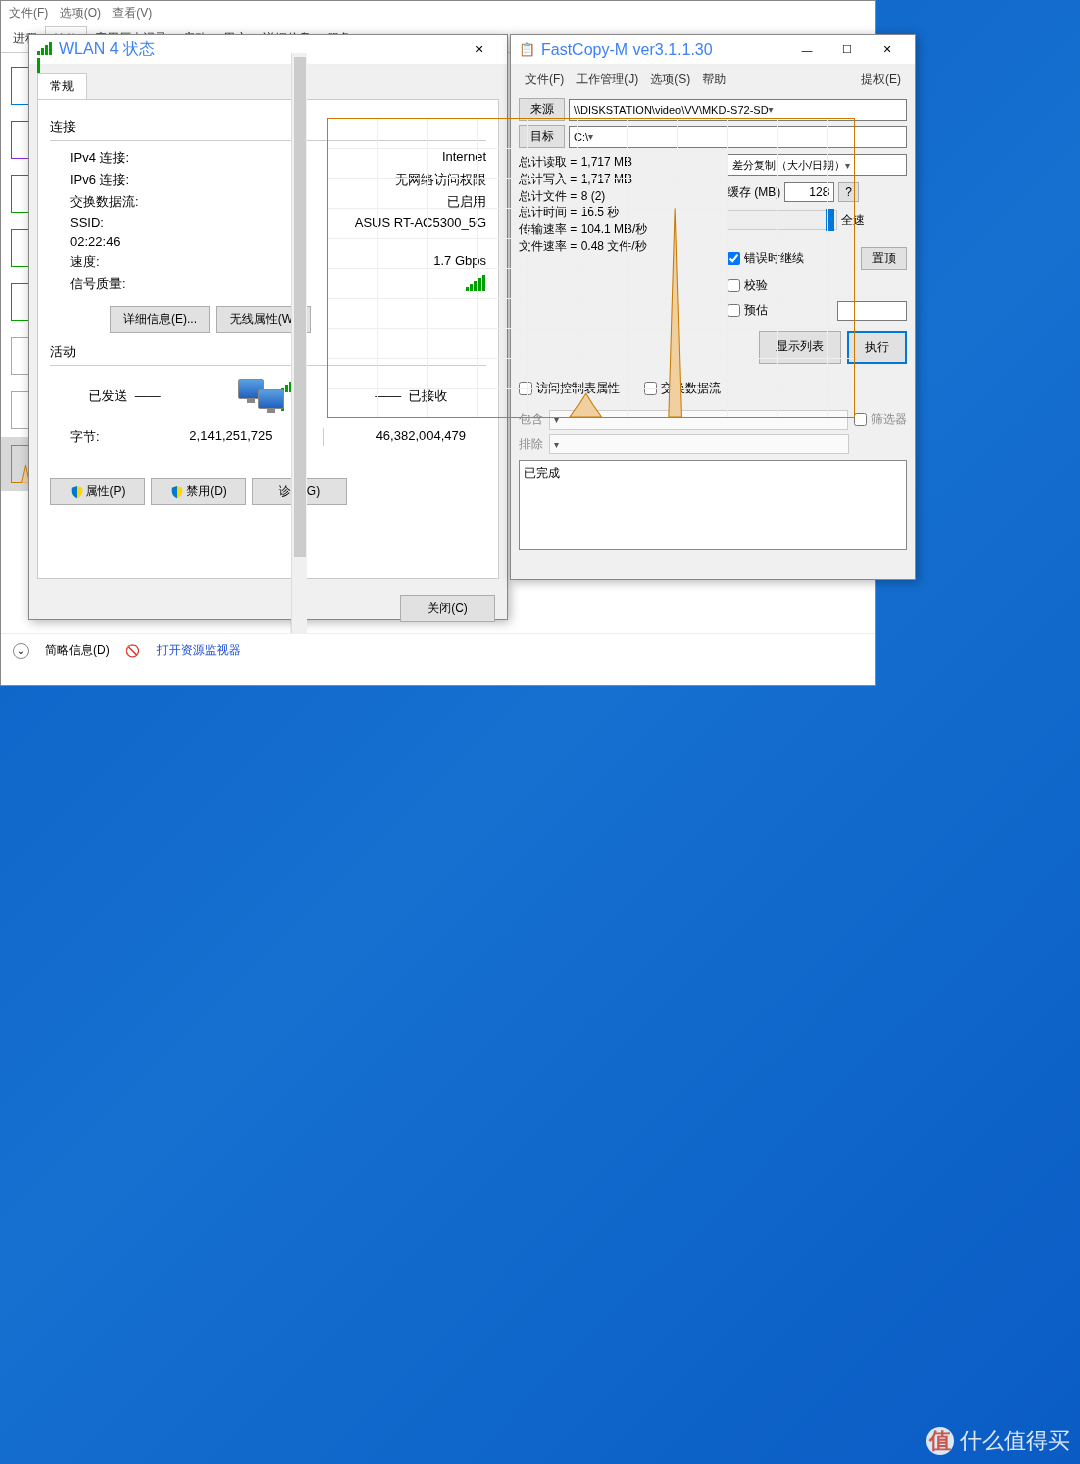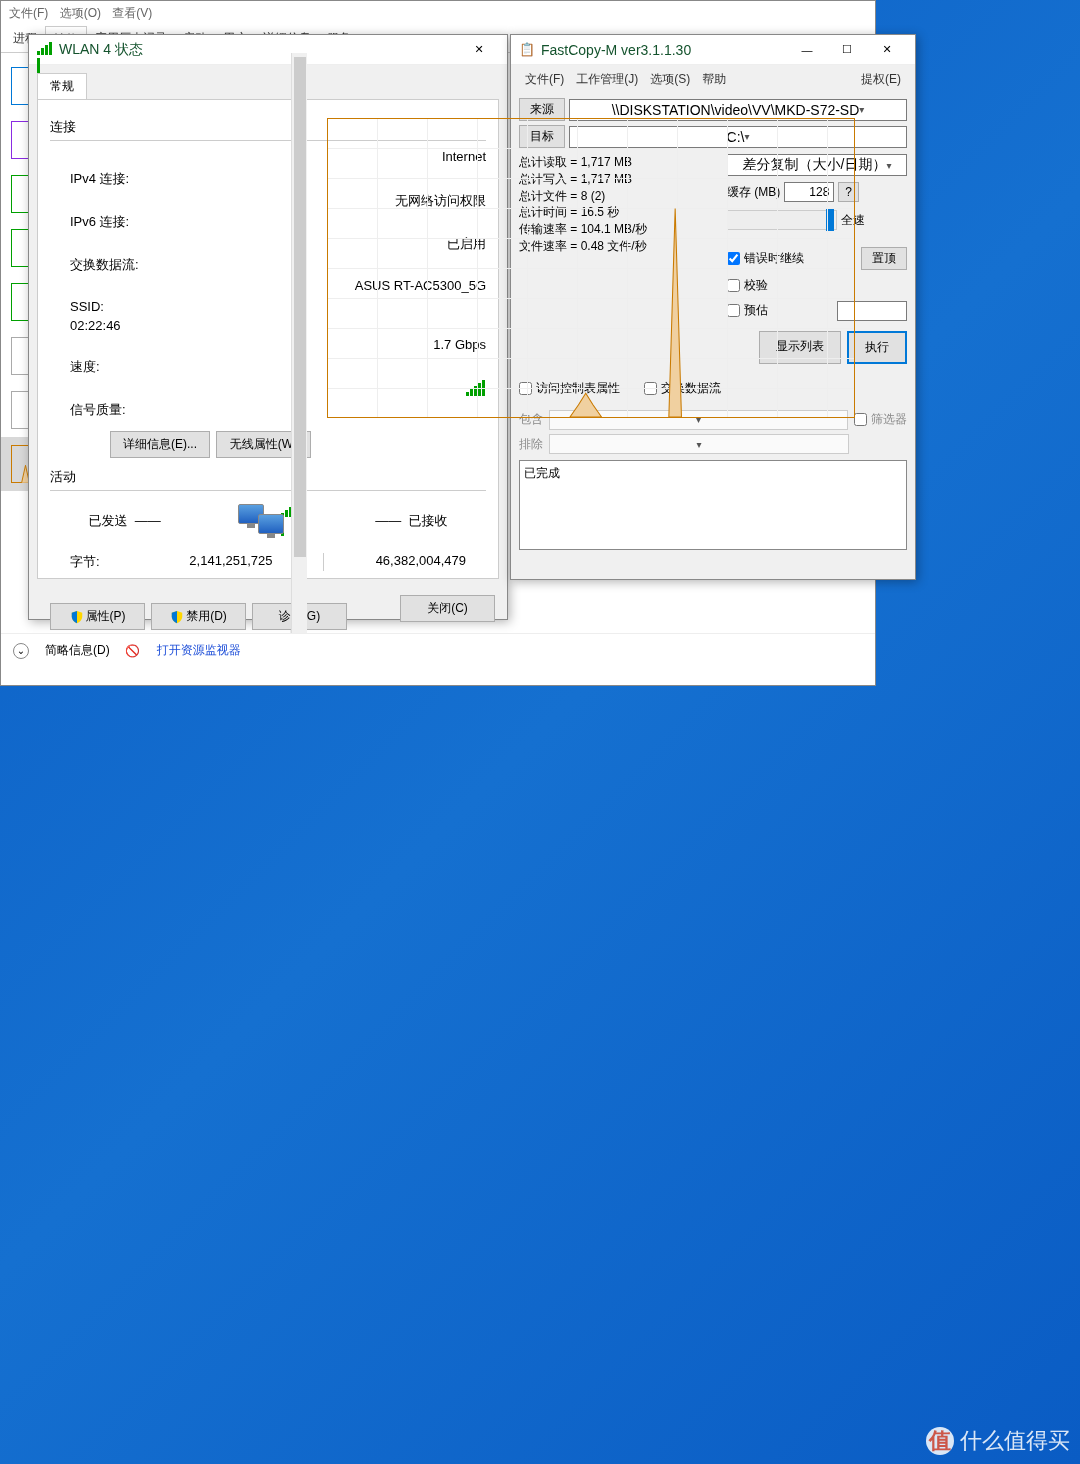--- a/index.html
+++ b/index.html
@@ -1,32 +1,32 @@
 <!DOCTYPE html>
 <html><head>
 <meta charset="utf-8">
 <style>
 * { box-sizing: border-box; margin: 0; padding: 0; font-family: "Microsoft YaHei", "Segoe UI", sans-serif; }
 body { background: linear-gradient(135deg, #0a5cc4 0%, #1570d0 50%, #0a5cc4 100%); width: 1080px; height: 1464px; position: relative; overflow: hidden; font-size: 13px; color: #000; }
 .window { position: absolute; background: #fff; border: 1px solid #888; box-shadow: 2px 2px 10px rgba(0,0,0,0.3); }
 .titlebar { height: 30px; display: flex; align-items: center; padding: 0 8px; background: #fff; border-bottom: 1px solid #eee; }
-.titlebar .title { flex: 1; font-size: 14px; color: #14532d; }
+.titlebar .title { flex: 1; font-size: 16px; color: #3b82f6; }
 .titlebar .icon { width: 16px; height: 16px; margin-right: 6px; }
 .win-controls { display: flex; gap: 0; }
 .win-btn { width: 40px; height: 28px; display: flex; align-items: center; justify-content: center; cursor: pointer; font-size: 11px; }
 
 
 #wlan-window { left: 28px; top: 34px; width: 480px; height: 586px; background: #f0f0f0; }
 .tab-row { padding: 8px 8px 0 8px; }
 .tab { display: inline-block; padding: 4px 12px; background: #fff; border: 1px solid #ccc; border-bottom: none; font-size: 12px; }
 .tab-content { background: #fff; border: 1px solid #ccc; margin: 0 8px 8px 8px; padding: 12px; height: 480px; }
 .group-title { font-size: 13px; margin: 6px 0 4px 0; }
 .group-hr { border: none; border-top: 1px solid #ccc; margin-bottom: 6px; }
 .kv-row { display: flex; padding: 2px 0 2px 20px; font-size: 13px; }
-.kv-row .k { flex: 1; margin-top: 21px; }
+.kv-row .k { flex: 1; }
 .kv-row .v { text-align: right; }
 .signal-bars { display: inline-block; }
 .signal-bars span { display: inline-block; width: 3px; margin-right: 1px; background: #00a000; }
 .signal-bars span:nth-child(1){height:4px;} .signal-bars span:nth-child(2){height:7px;} .signal-bars span:nth-child(3){height:10px;} .signal-bars span:nth-child(4){height:13px;} .signal-bars span:nth-child(5){height:16px;}
 .btn-row { display: flex; gap: 6px; margin: 10px 0 10px 60px; }
 .win-button { padding: 4px 12px; background: #e1e1e1; border: 1px solid #adadad; font-size: 12px; cursor: pointer; min-width: 95px; text-align: center; }
 .activity { display: flex; align-items: center; justify-content: space-around; margin: 10px 0; }
 .act-label { font-size: 13px; }
 .act-icon { width: 60px; height: 40px; display: flex; align-items: center; justify-content: center; }
 .monitors { position: relative; width: 50px; height: 35px; }
@@ -44,21 +44,21 @@
 .footer-row { display: flex; justify-content: flex-end; padding: 8px 12px; }
 
 
 #fastcopy-window { left: 510px; top: 34px; width: 406px; height: 546px; background: #f0f0f0; }
 .menubar { padding: 4px 8px; font-size: 12px; color: #333; display: flex; gap: 0; }
 .menubar .mi { padding: 2px 6px; cursor: pointer; }
 .menubar .right { margin-left: auto; }
 .fc-body { padding: 4px 8px; }
 .fc-row { display: flex; align-items: center; gap: 4px; margin-bottom: 4px; }
 .fc-btn { padding: 2px 10px; border: 1px solid #adadad; background: #e1e1e1; font-size: 12px; cursor: pointer; }
-.fc-select { flex: 1; border: 1px solid #7a7a7a; background: #fff; padding: 2px 4px; font-size: 14px; height: 22px; display: flex; align-items: center; justify-content: center; }
+.fc-select { flex: 1; border: 1px solid #7a7a7a; background: #fff; padding: 2px 4px; font-size: 11px; height: 22px; display: flex; align-items: center; justify-content: flex-start; }
 .fc-select::after { content: '▾'; color: #555; font-size: 10px; }
 .fc-stats { display: flex; gap: 8px; margin-top: 6px; }
 .fc-stats-left { flex: 1; font-size: 12px; line-height: 1.4; }
 .fc-stats-right { width: 180px; }
 .fc-opt-row { display: flex; align-items: center; gap: 4px; margin-bottom: 6px; font-size: 12px; }
 .fc-input { border: 1px solid #7a7a7a; padding: 2px 4px; font-size: 12px; width: 50px; text-align: right; }
 .fc-slider { position: relative; height: 20px; width: 110px; background: #eee; border: 1px solid #ccc; margin: 2px 0; }
 .fc-slider-thumb { position: absolute; right: 2px; top: -2px; width: 8px; height: 22px; background: #0078d7; }
 .fc-check { display: flex; align-items: center; gap: 4px; font-size: 12px; margin: 4px 0; }
 .fc-check input { width: 13px; height: 13px; }

